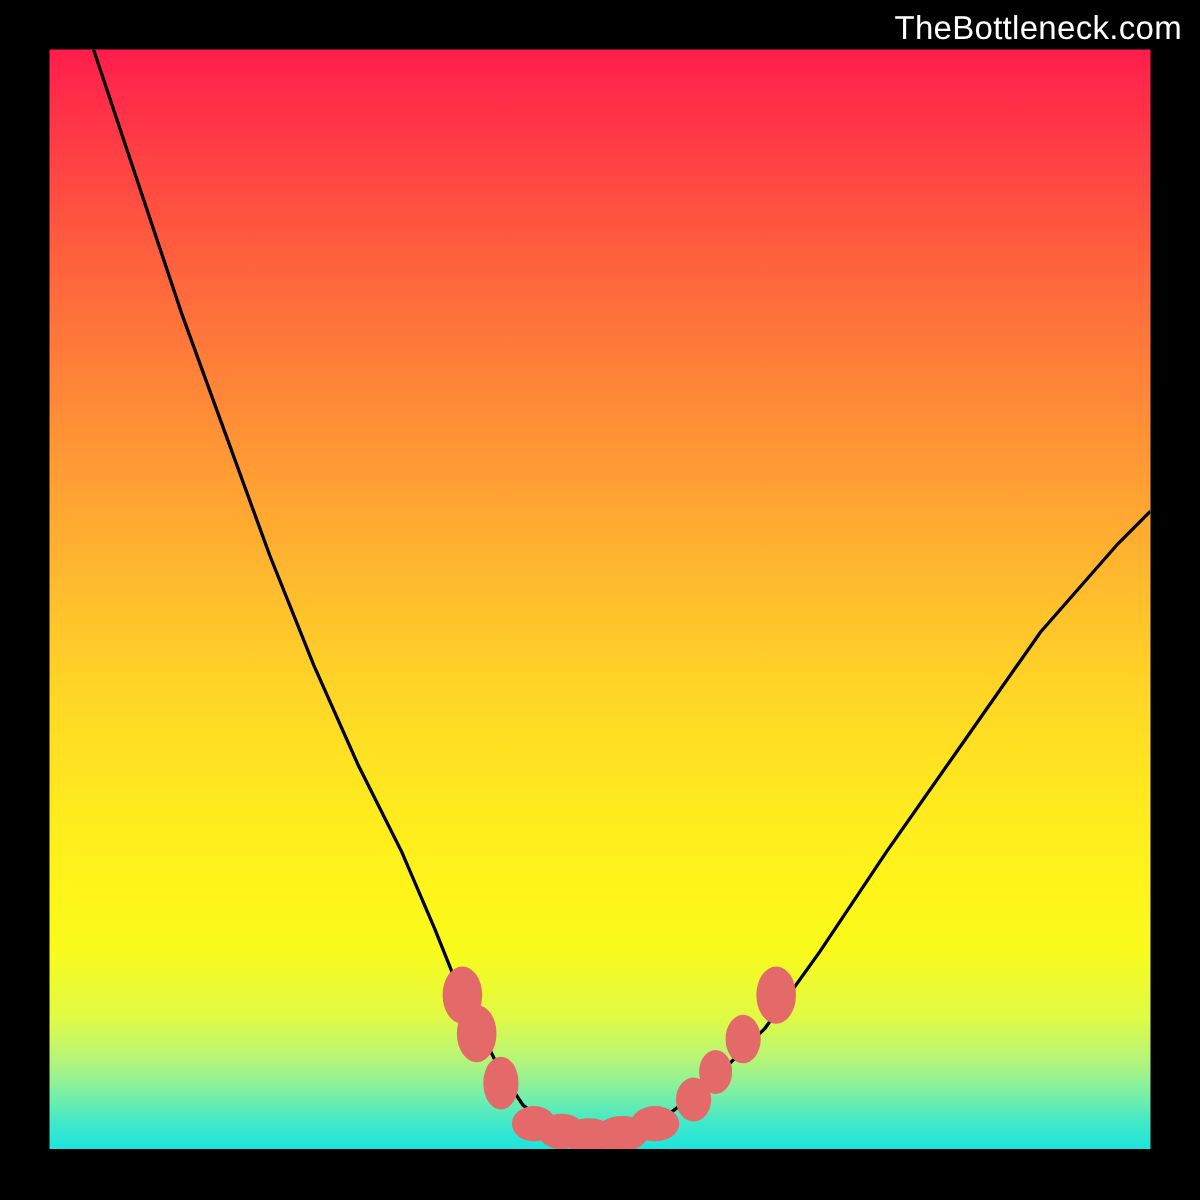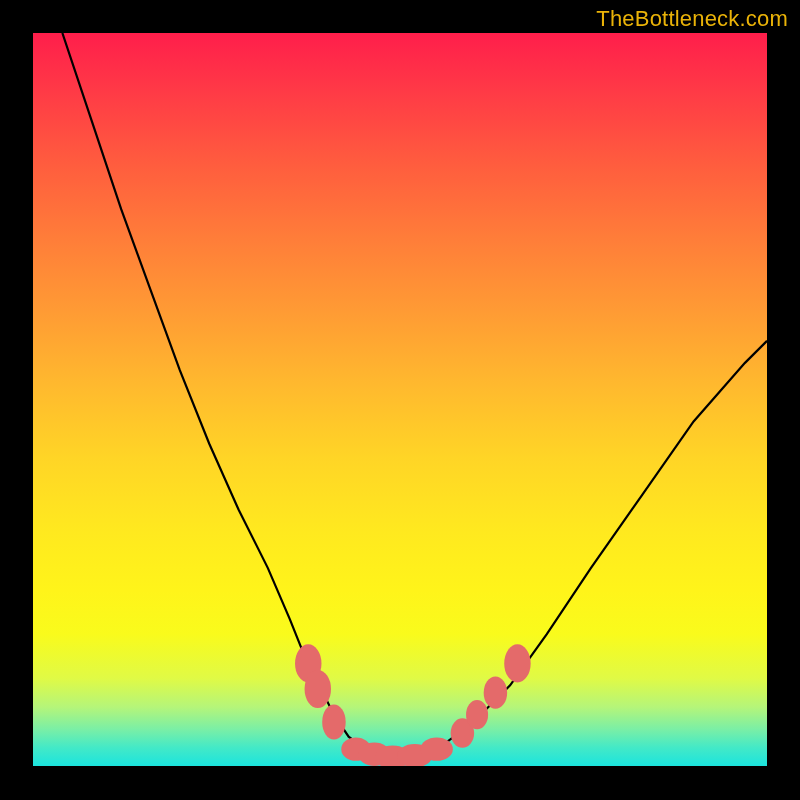--- a/index.html
+++ b/index.html
@@ -38,21 +38,21 @@
       #b4f57a 92%,
       #7aefa6 95%,
       #43e9c7 97.5%,
       #1be4de 100%
     );
   }
   .attribution {
     position: absolute;
     top: 6px;
     right: 12px;
-    color: #eab308;
+    color: #ffffff;
     font-size: 22px;
     font-weight: 500;
     letter-spacing: 0.2px;
     margin-left: 13px;
   }
   svg.curve {
     position: absolute;
     left: 0;
     top: 0;
     width: 734px;

